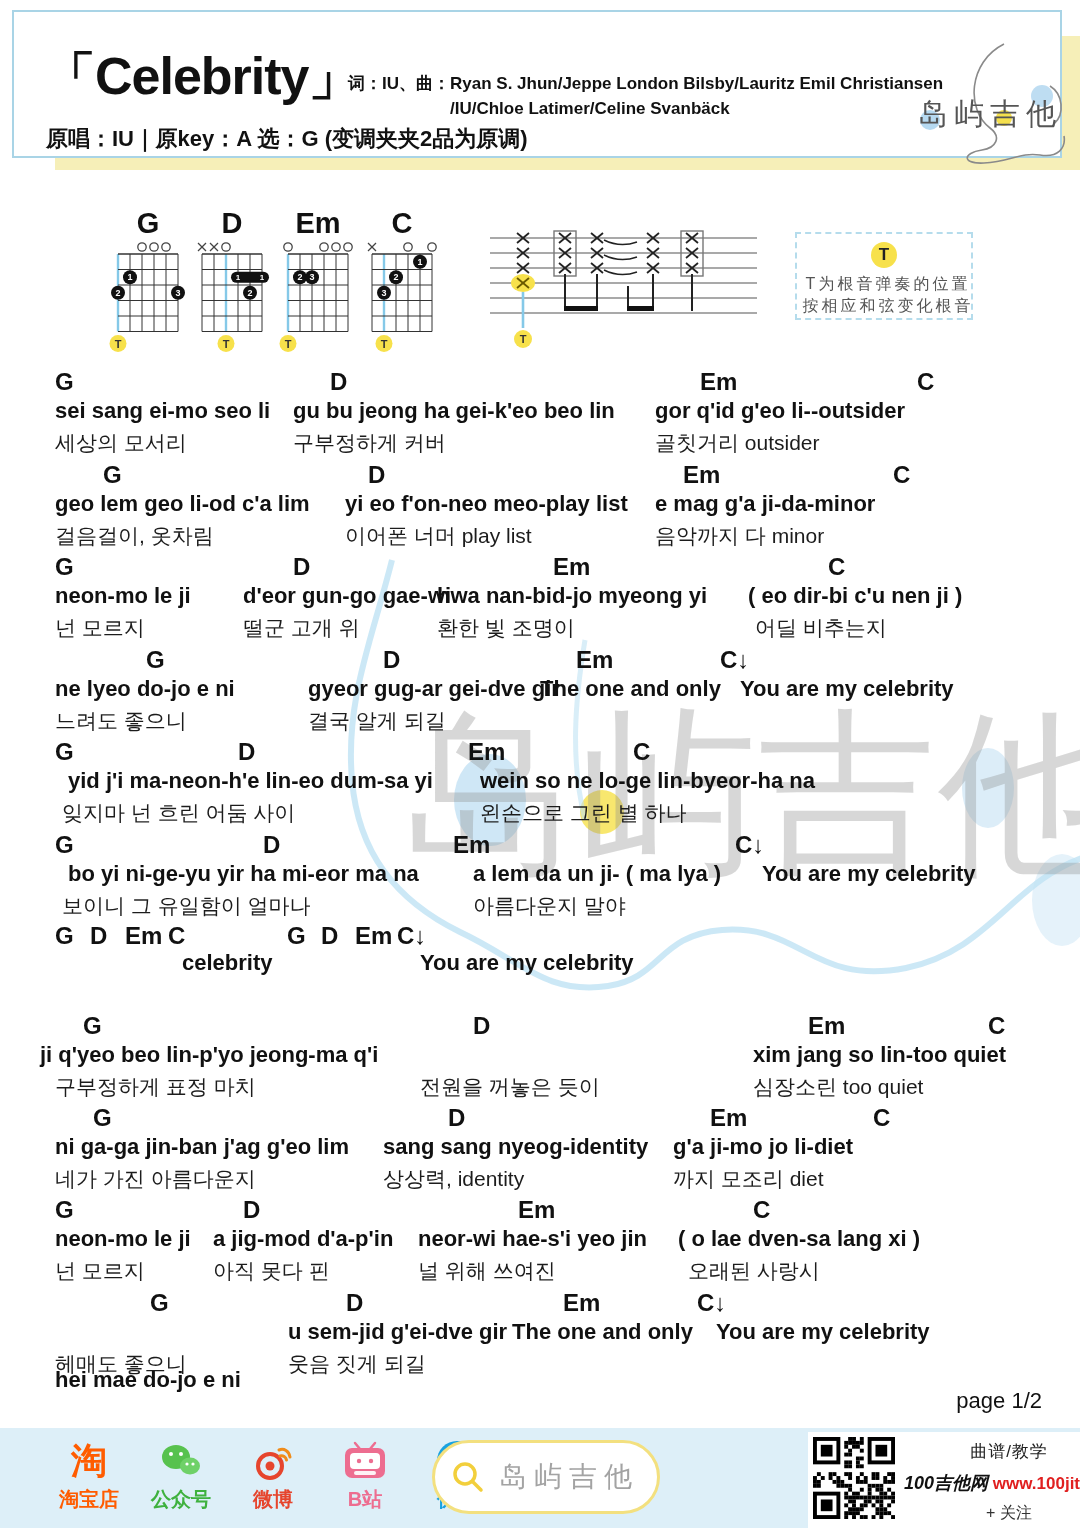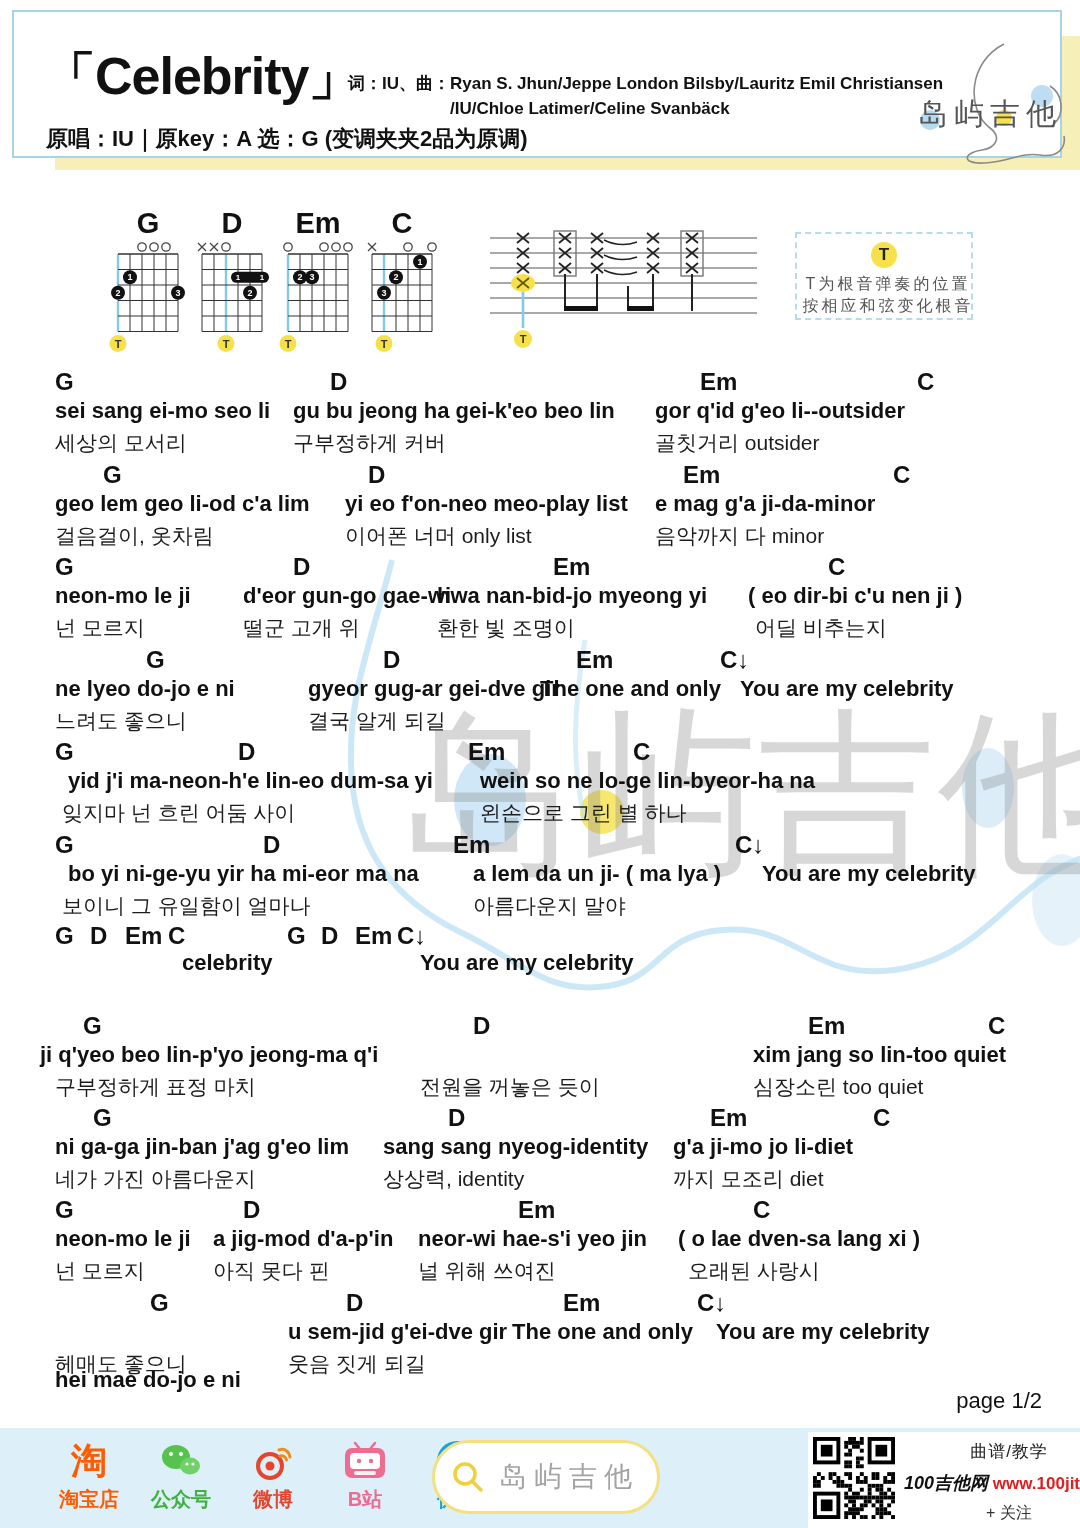--- a/index.html
+++ b/index.html
@@ -294,21 +294,21 @@
       </div>
       <div class="lyric-line" style="top: 461px;">
         <span class="chord" style="left: 103px;">G</span>
         <span class="chord" style="left: 368px;">D</span>
         <span class="chord" style="left: 683px;">Em</span>
         <span class="chord" style="left: 893px;">C</span>
         <span class="roman" style="left: 55px;">geo lem geo li-od c'a lim</span>
         <span class="roman" style="left: 345px;">yi eo f'on-neo meo-play list</span>
         <span class="roman" style="left: 655px;">e mag g'a ji-da-minor</span>
         <span class="korean" style="left: 55px;">걸음걸이, 옷차림</span>
-        <span class="korean" style="left: 345px;">이어폰 너머 only list</span>
+        <span class="korean" style="left: 345px;">이어폰 너머 play list</span>
         <span class="korean" style="left: 655px;">음악까지 다 minor</span>
       </div>
       <div class="lyric-line" style="top: 553px;">
         <span class="chord" style="left: 55px;">G</span>
         <span class="chord" style="left: 293px;">D</span>
         <span class="chord" style="left: 553px;">Em</span>
         <span class="chord" style="left: 828px;">C</span>
         <span class="roman" style="left: 55px;">neon-mo le ji</span>
         <span class="roman" style="left: 243px;">d'eor gun-go gae-wi</span>
         <span class="roman" style="left: 437px;">hwa nan-bid-jo myeong yi</span>

